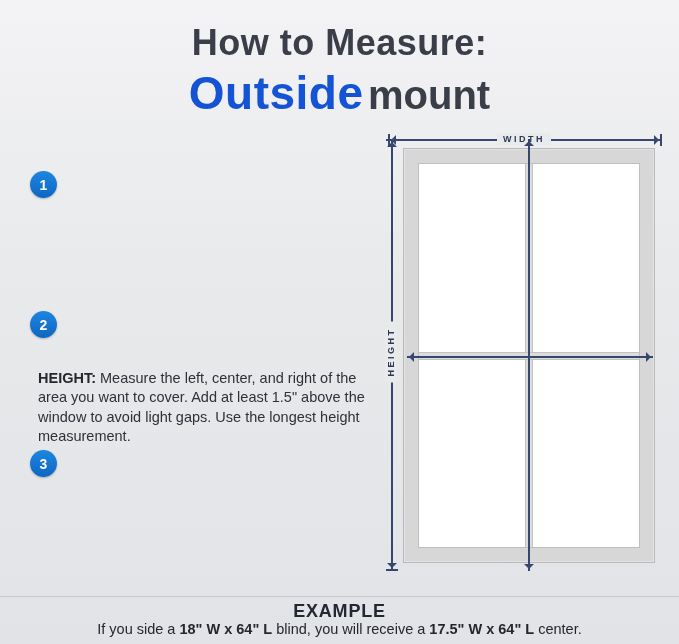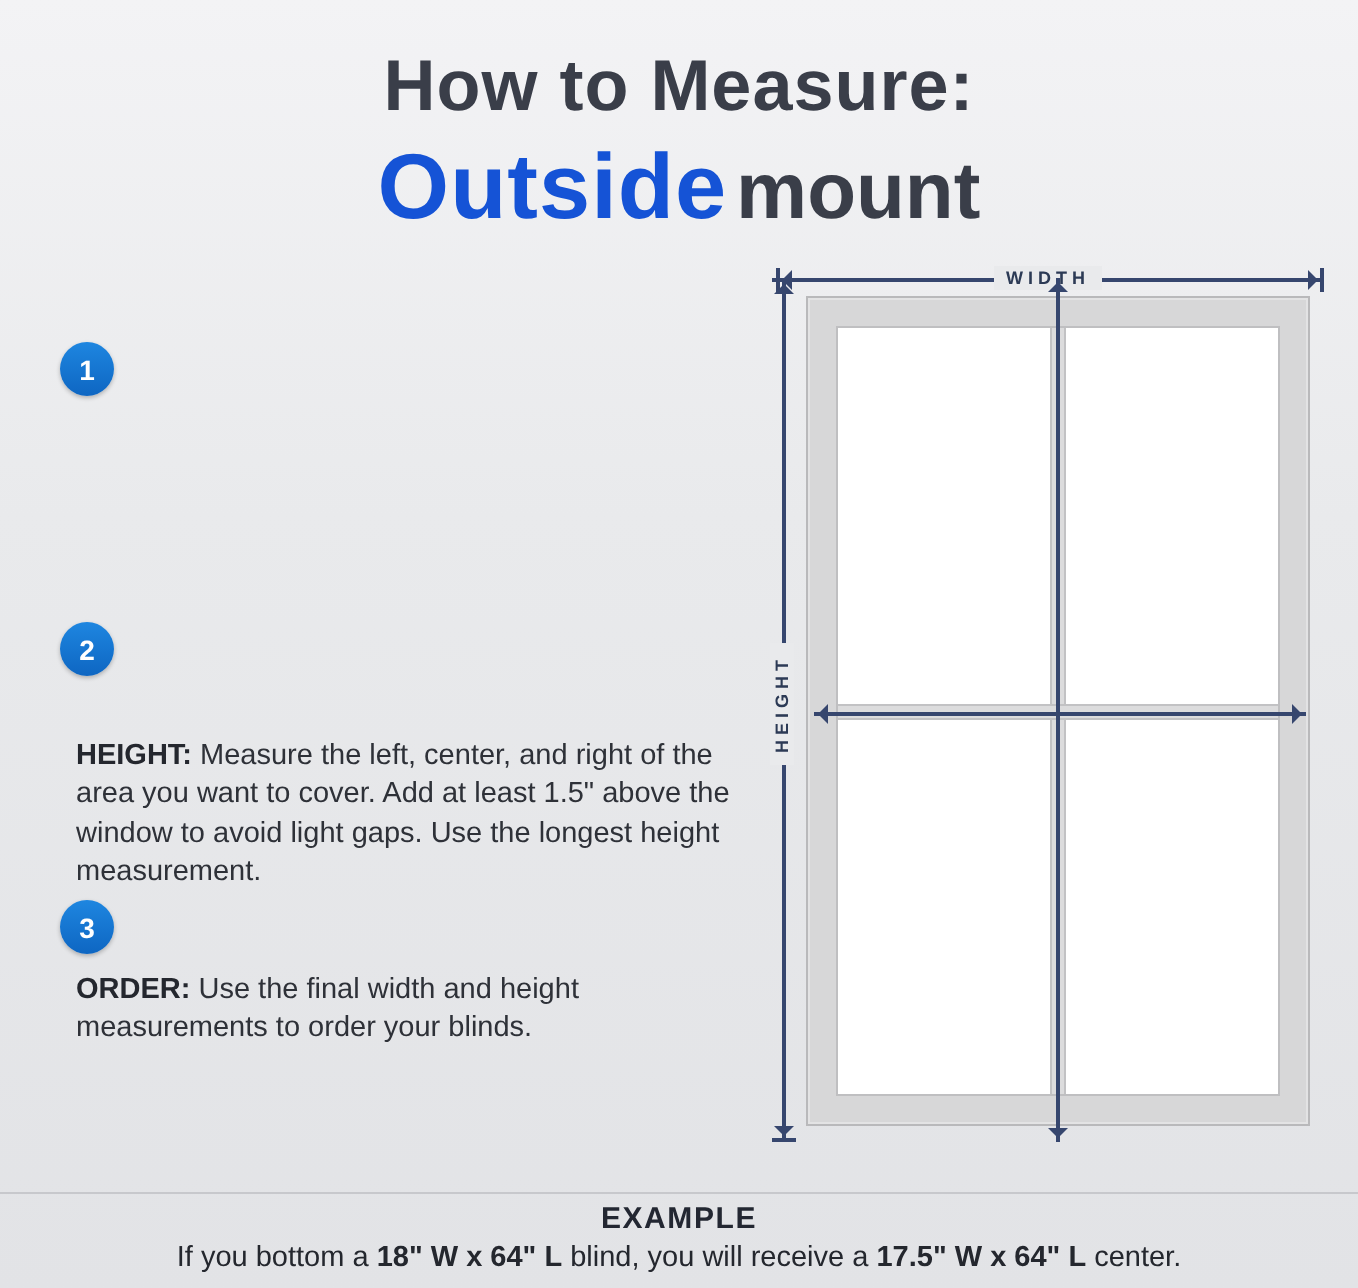--- a/index.html
+++ b/index.html
@@ -57,21 +57,21 @@
     background:#ffffff; border:1px solid #bfbfc1;
   }
   .mullion-v{ position:absolute; top:0; bottom:0; left:50%; width:8px; transform:translateX(-50%);
     background:#dcdcdd; border-left:1px solid #c2c2c4; border-right:1px solid #c2c2c4; }
   .mullion-h{ position:absolute; left:0; right:0; top:50%; height:8px; transform:translateY(-50%);
     background:#dcdcdd; border-top:1px solid #c2c2c4; border-bottom:1px solid #c2c2c4; }
   
   .divider{ position:absolute; left:0; right:0; top:596px; height:1px; background:#c7c8cc; }
   .example-heading{
     position:absolute; top:601px; left:0; width:100%; text-align:center;
-    font-size:15px; font-weight:800; letter-spacing:0.8px; color:#232732;
+    font-size:18px; font-weight:800; letter-spacing:0.8px; color:#232732;
   }
   .example-line{
     position:absolute; top:621px; left:0; width:100%; text-align:center;
     font-size:14.5px; color:#24272e;
   }
   .example-line strong{ font-weight:700; }
 </style>
 </head>
 <body>
 
@@ -93,24 +93,20 @@
     <span>2</span>
   </div>
   <p class="step-text" style="top:346px;margin-top:23px;">
     <strong>HEIGHT:</strong>
     <span>Measure the left, center, and right of the area you want to cover. Add at least 1.5" above the window to avoid light gaps. Use the longest height measurement.</span>
   </p>
 
   <div class="step-badge" style="left:30px; top:450px;">
     <span>3</span>
   </div>
-  <p class="step-text" style="top:486px;">
-    <strong>ORDER:</strong>
-    <span>Use the final width and height measurements to order your blinds.</span>
-  </p>
 
   <div class="diagram">
 
     <div class="window-frame">
       <div class="window-inner">
         <div class="mullion-v"></div>
         <div class="mullion-h"></div>
       </div>
     </div>
 
@@ -133,15 +129,15 @@
     <div class="ah ah-down" style="left:141px; bottom:6px;"></div>
 
     <div class="meas center-h-line"></div>
     <div class="ah ah-left" style="left:26px; top:223px;"></div>
     <div class="ah ah-right" style="right:14px; top:223px;"></div>
 
   </div>
 
   <div class="divider"></div>
   <div class="example-heading">EXAMPLE</div>
-  <p class="example-line"><span>If you bottom a </span><strong>18" W x 64" L</strong><span> blind, you will receive a </span><strong>17.5" W x 64" L</strong><span> center.</span></p>
+  <p class="example-line"><span>If you side a </span><strong>18" W x 64" L</strong><span> blind, you will receive a </span><strong>17.5" W x 64" L</strong><span> center.</span></p>
 
 </div>
 
 </body></html>

